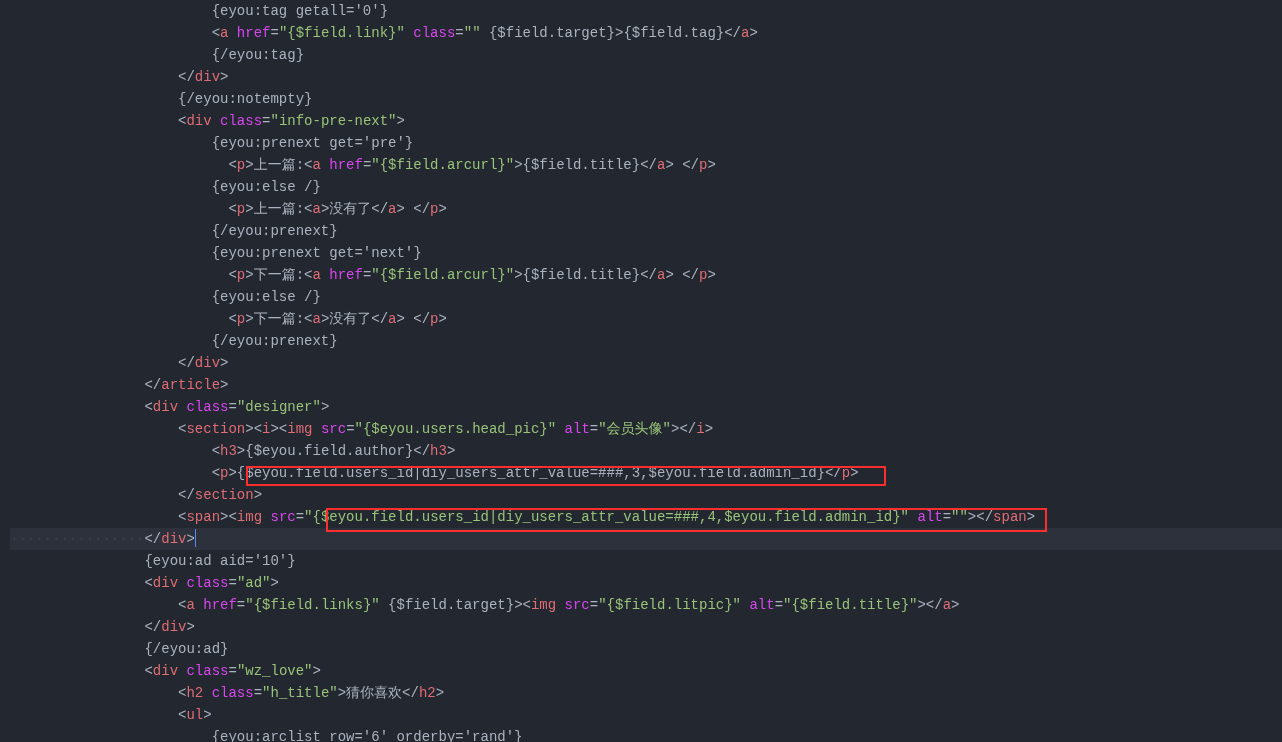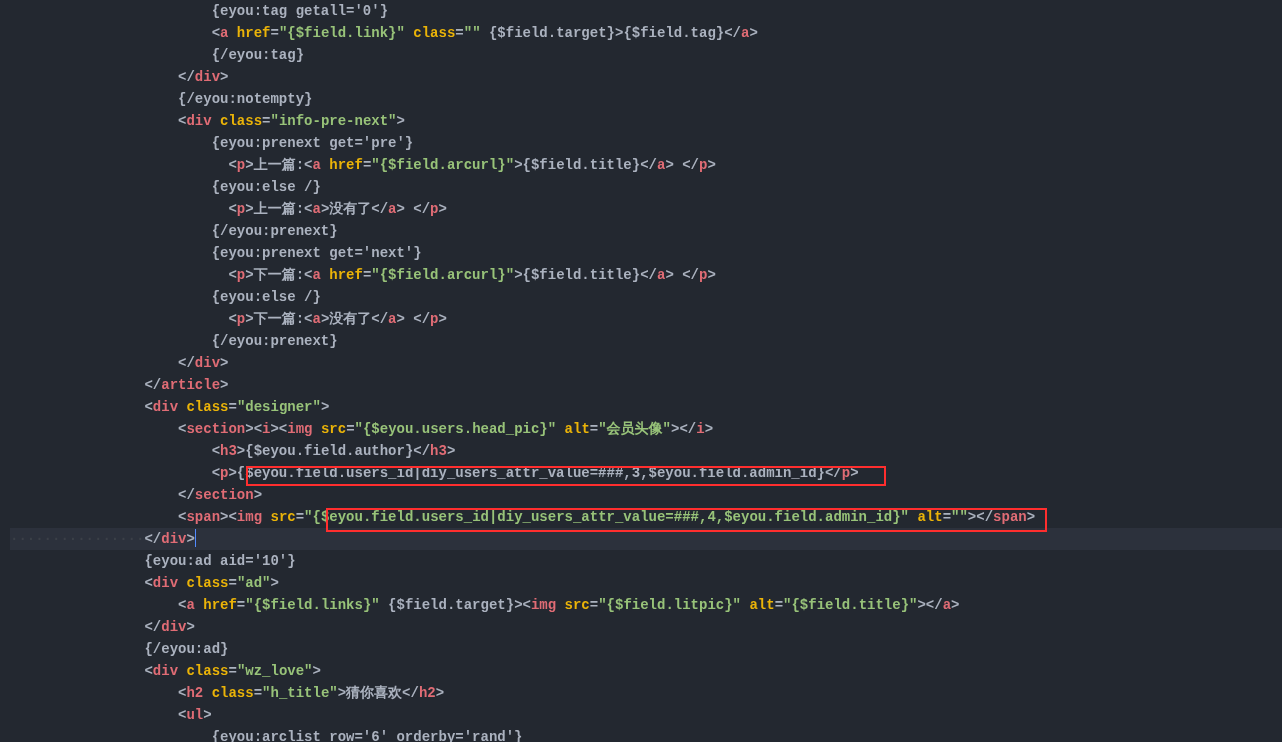--- a/index.html
+++ b/index.html
@@ -9,24 +9,24 @@
   font-size: 14px;
   line-height: 22px;
   color: #abb2bf;
   overflow: hidden;
 }
 .editor {
   position: relative;
   padding-left: 10px;
   white-space: pre;
 }
-.line { height: 22px; font-weight: bold; }
+.line { height: 22px; }
 .line.hl { background: #2c313c; }
 .t  { color: #e06c75; }   
-.a  { color: #eab308; }   
+.a  { color: #d946ef; }   
 .s  { color: #98c379; }   
 .b  { color: #abb2bf; }   
 .tx { color: #abb2bf; }   
 .red-box1 {
   position: absolute;
   border: 2px solid #ff2e2e;
   left: 246px;
   top: 466px;
   width: 640px;
   height: 20px;

